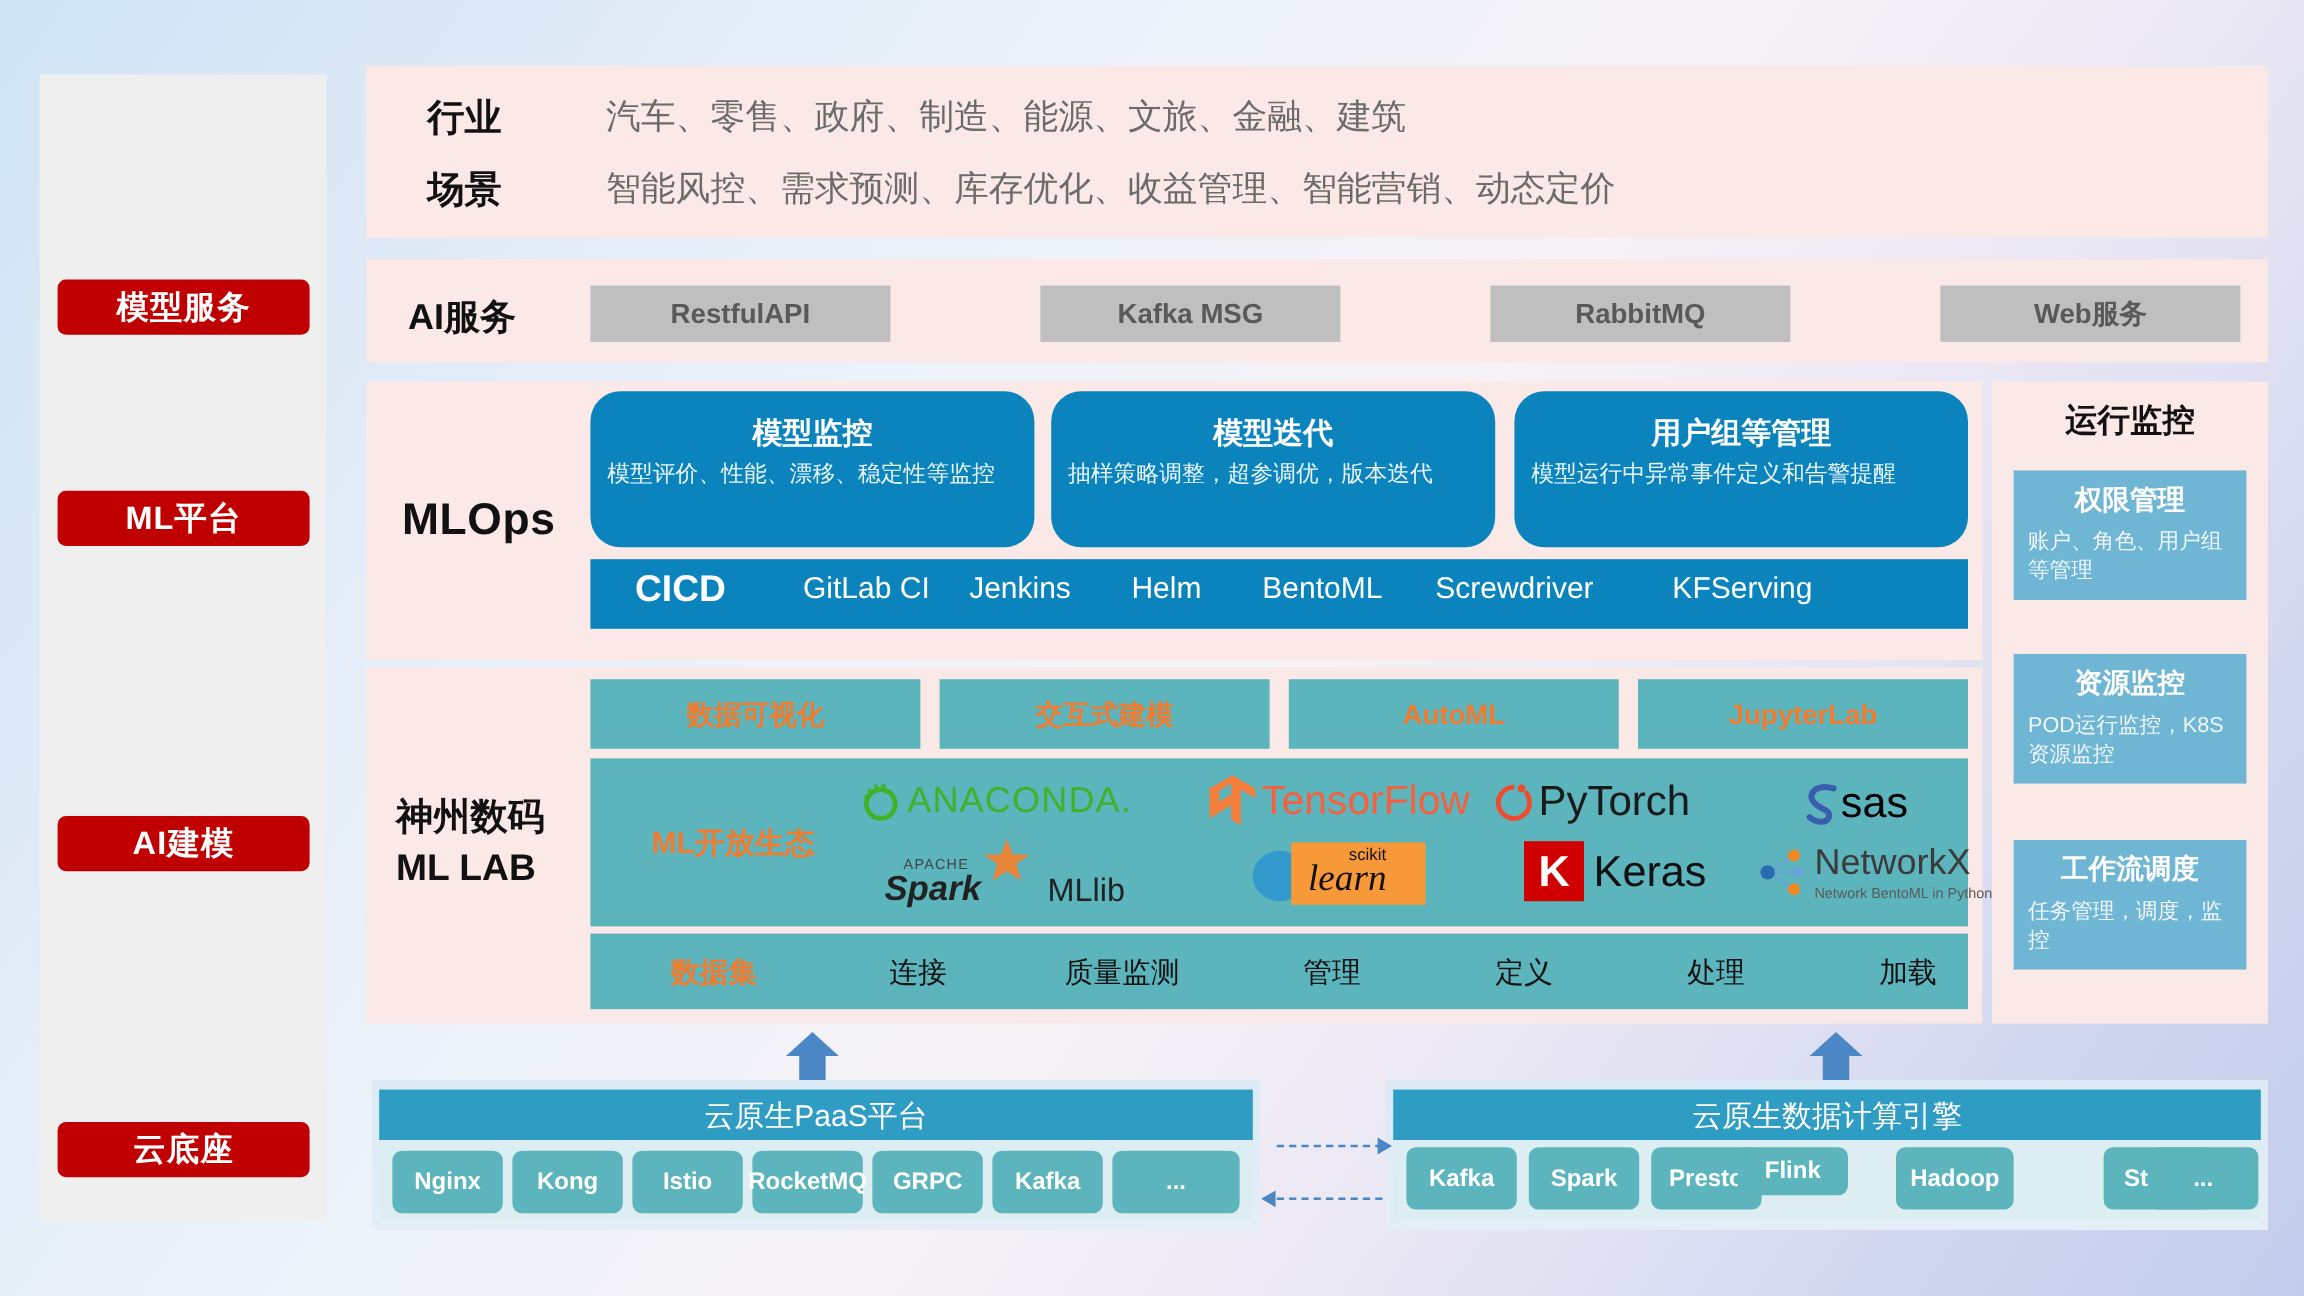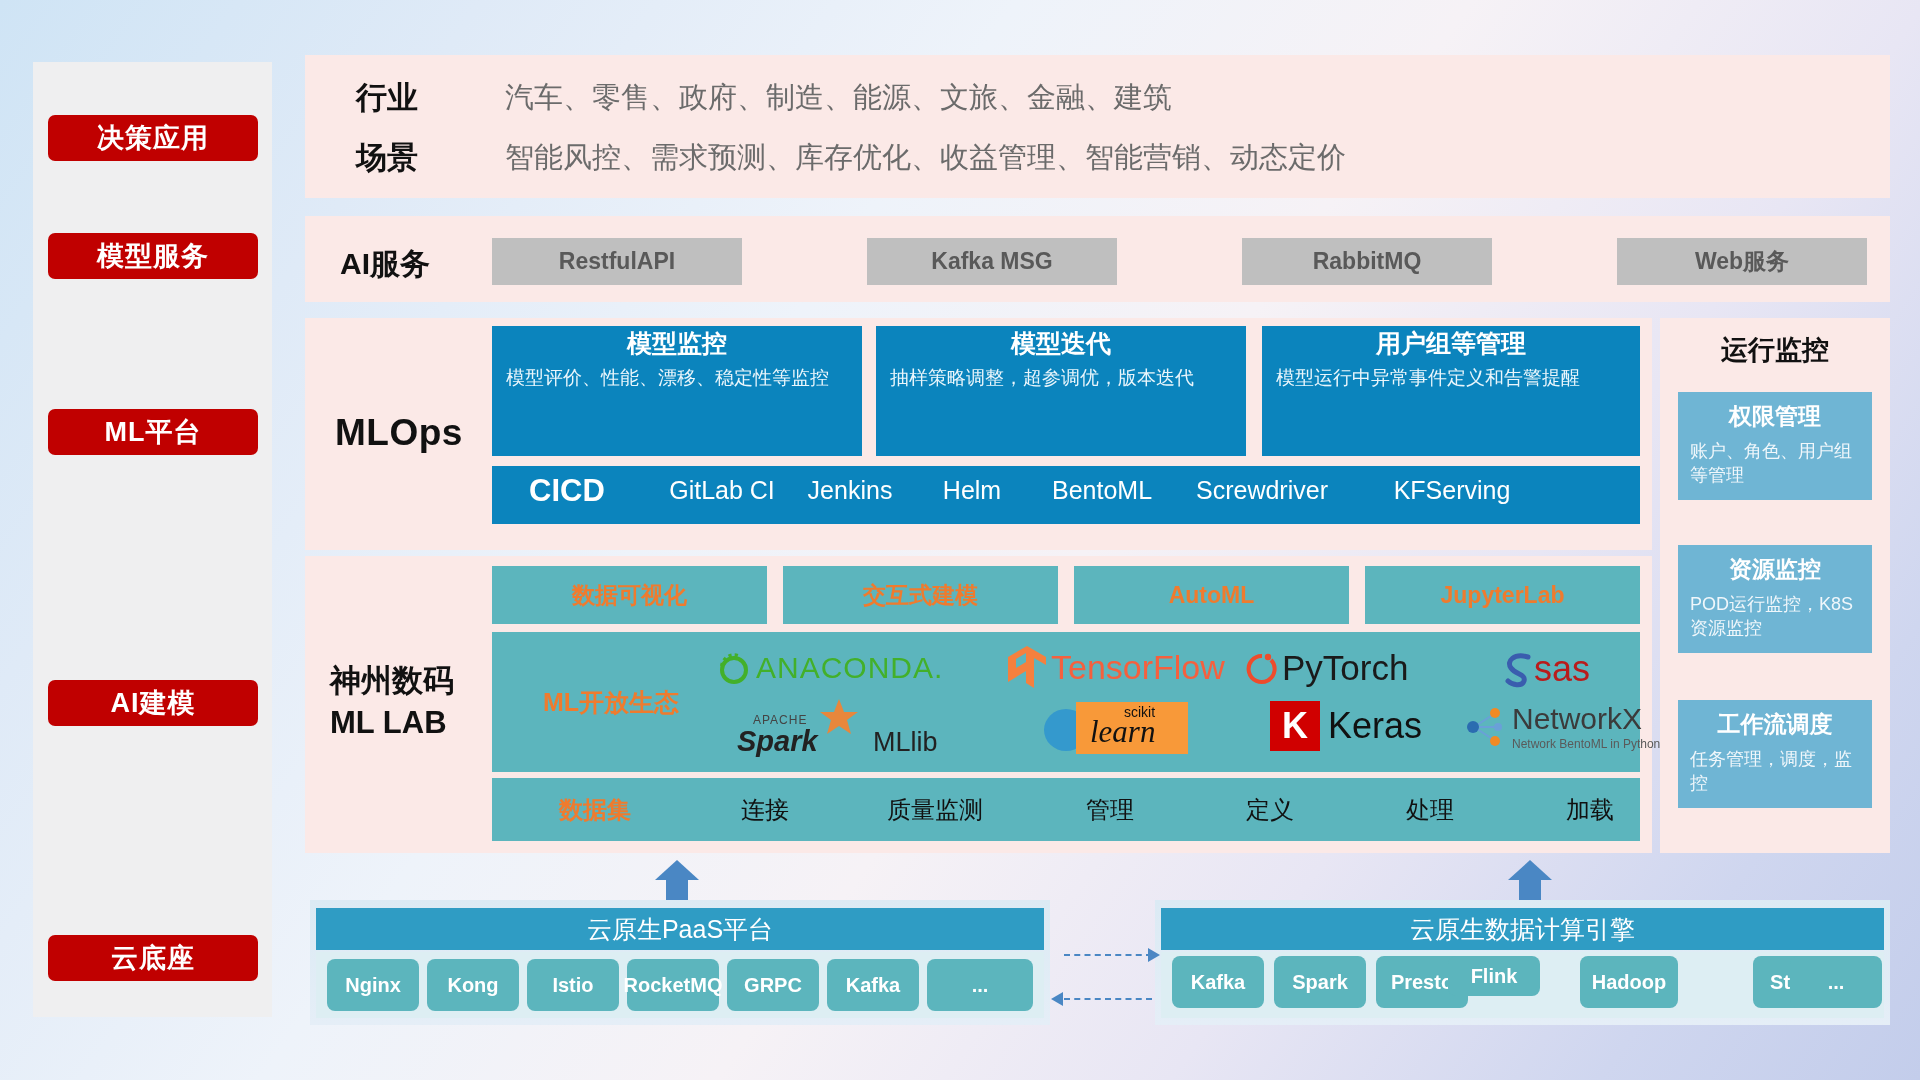--- a/index.html
+++ b/index.html
@@ -17,21 +17,21 @@
         color:#fff;font-weight:bold;font-size:27px;display:flex;align-items:center;justify-content:center;letter-spacing:1px;}
 
   
   .panel{position:absolute;background:#fbe9e7;}
 
   .sect-label{position:absolute;color:#111;font-weight:bold;}
 
   .gbox{position:absolute;background:#bfbfbf;color:#595959;font-weight:bold;font-size:23px;
         display:flex;align-items:center;justify-content:center;}
 
-  .bluecard{position:absolute;background:#0b84bd;color:#fff;box-sizing:border-box;padding:2px 14px;}
+  .bluecard{position:absolute;background:#0b84bd;color:#fff;box-sizing:border-box;padding:20px 14px;border-radius:25px;}
   .bluecard .t{font-size:25px;font-weight:bold;text-align:center;line-height:1.25;}
   .bluecard .d{font-size:19px;line-height:1.35;margin-top:6px;color:#eaf6fc;}
 
   .cicd{position:absolute;background:#0b84bd;color:#ffffff;overflow:hidden;}
   .cicd .cell{position:absolute;top:10px;text-align:center;font-size:25px;line-height:1.15;}
   .cicd .cell.lead{font-weight:bold;font-size:31px;}
 
   .tealbox{position:absolute;background:#5cb5bd;box-sizing:border-box;display:flex;align-items:center;justify-content:center;
            color:#ef7b2e;font-weight:bold;font-size:23px;}
   .ecoband{position:absolute;background:#5cb5bd;}
@@ -62,21 +62,20 @@
   
   .lg{position:absolute;display:flex;align-items:center;}
   .lg-txt{font-family:"Liberation Sans",sans-serif;}
 </style>
 </head>
 <body>
 
 <div class="stage">
 
   <div class="rail"></div>
-  <div class="pill" style="top:115px">决策应用</div>
   <div class="pill" style="top:233px">模型服务</div>
   <div class="pill" style="top:409px">ML平台</div>
   <div class="pill" style="top:680px">AI建模</div>
   <div class="pill" style="top:935px">云底座</div>
 
   <div class="panel" style="left:305px;top:55px;width:1585px;height:143px"></div>
   <div class="sect-label" style="left:356px;top:77px;font-size:31px">行业</div>
   <div style="position:absolute;left:505px;top:78px;font-size:29px;color:#6b6b6b;white-space:nowrap">汽车、零售、政府、制造、能源、文旅、金融、建筑</div>
   <div class="sect-label" style="left:356px;top:137px;font-size:31px">场景</div>
   <div style="position:absolute;left:505px;top:138px;font-size:29px;color:#6b6b6b;white-space:nowrap">智能风控、需求预测、库存优化、收益管理、智能营销、动态定价</div>
@@ -148,21 +147,21 @@
       <path d="M17 8 A13 13 0 1 0 26 12" fill="none" stroke="#ee4c2c" stroke-width="4"></path>
       <circle cx="23" cy="9" r="3.2" fill="#ee4c2c"></circle>
     </svg>
     <span class="lg-txt" style="color:#1a1a1a;font-size:35px;margin-left:3px">PyTorch</span>
   </div>
 
   <div class="lg" style="left:1500px;top:648px;height:42px">
     <svg width="36" height="38" viewBox="0 0 36 38">
       <path d="M28 7 C14 3 6 11 11 18 C16 25 26 24 24 31 C22 37 12 35 8 31" fill="none" stroke="#3a5dae" stroke-width="5" stroke-linecap="round"></path>
     </svg>
-    <span class="lg-txt" style="color:#b91c1c;font-size:36px;margin-left:-2px">sas</span>
+    <span class="lg-txt" style="color:#000000;font-size:36px;margin-left:-2px">sas</span>
   </div>
 
   <div class="lg" style="left:737px;top:705px;height:55px">
     <div style="position:relative;width:130px;height:55px">
       <span style="position:absolute;left:16px;top:8px;font-size:12px;color:#444;letter-spacing:1px">APACHE</span>
       <svg width="44" height="42" viewBox="0 0 44 42" style="position:absolute;left:80px;top:-8px">
         <polygon points="22,2 27,15 41,15 30,23 34,37 22,29 10,37 14,23 3,15 17,15" fill="#e8873c"></polygon>
       </svg>
       <span style="position:absolute;left:0;top:20px;font-size:29px;color:#222;font-style:italic;font-weight:bold">Spark</span>
     </div>

